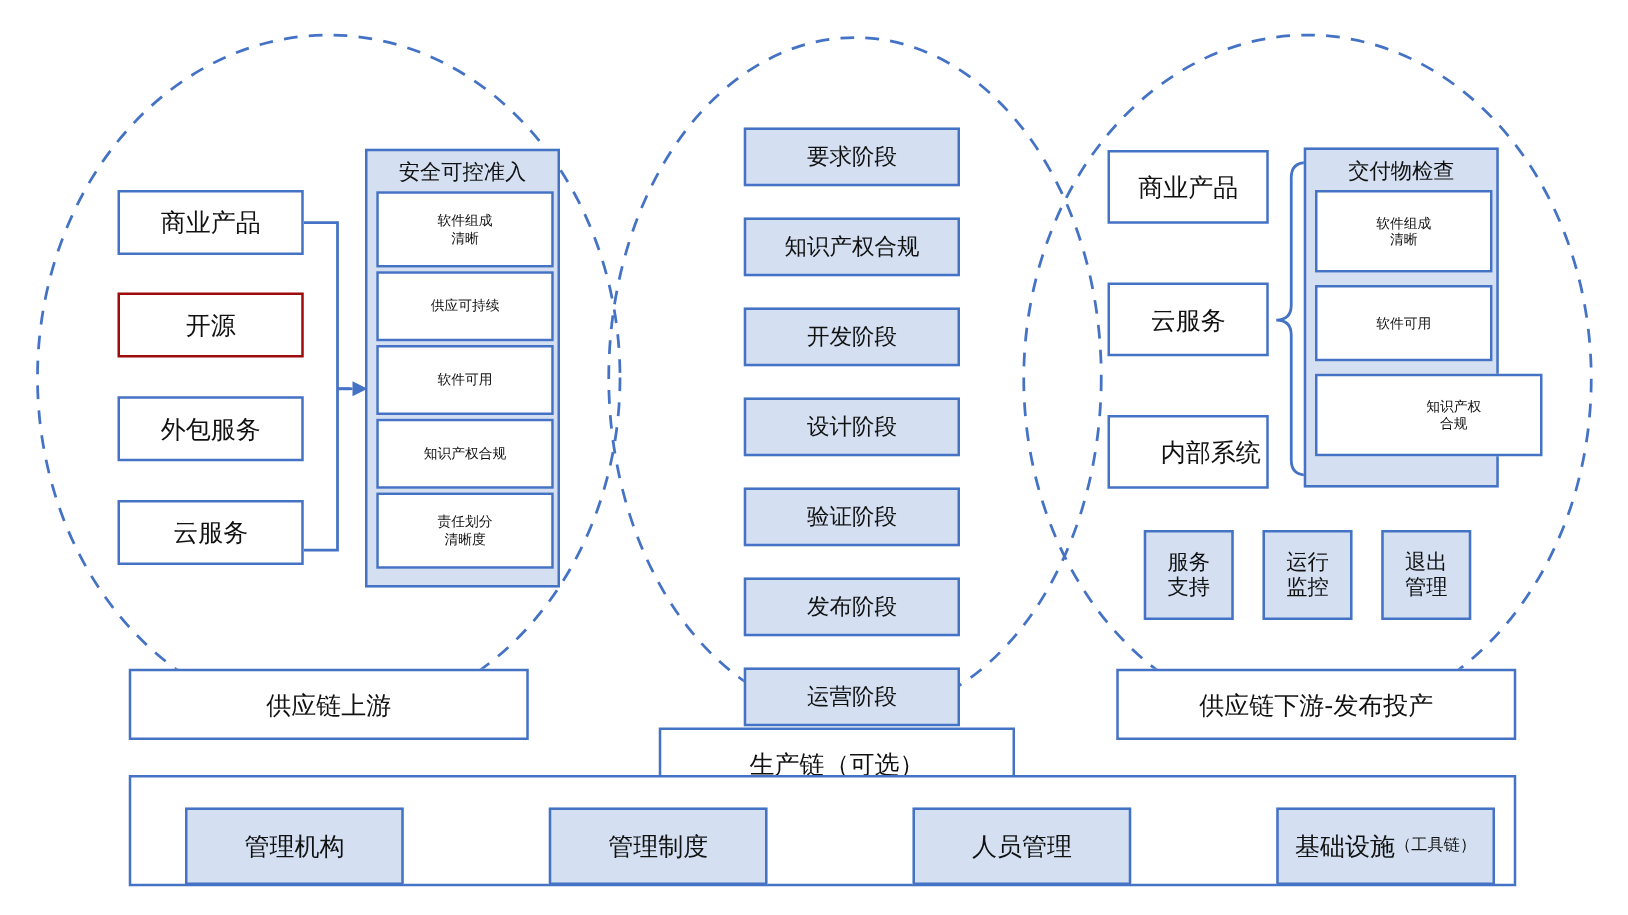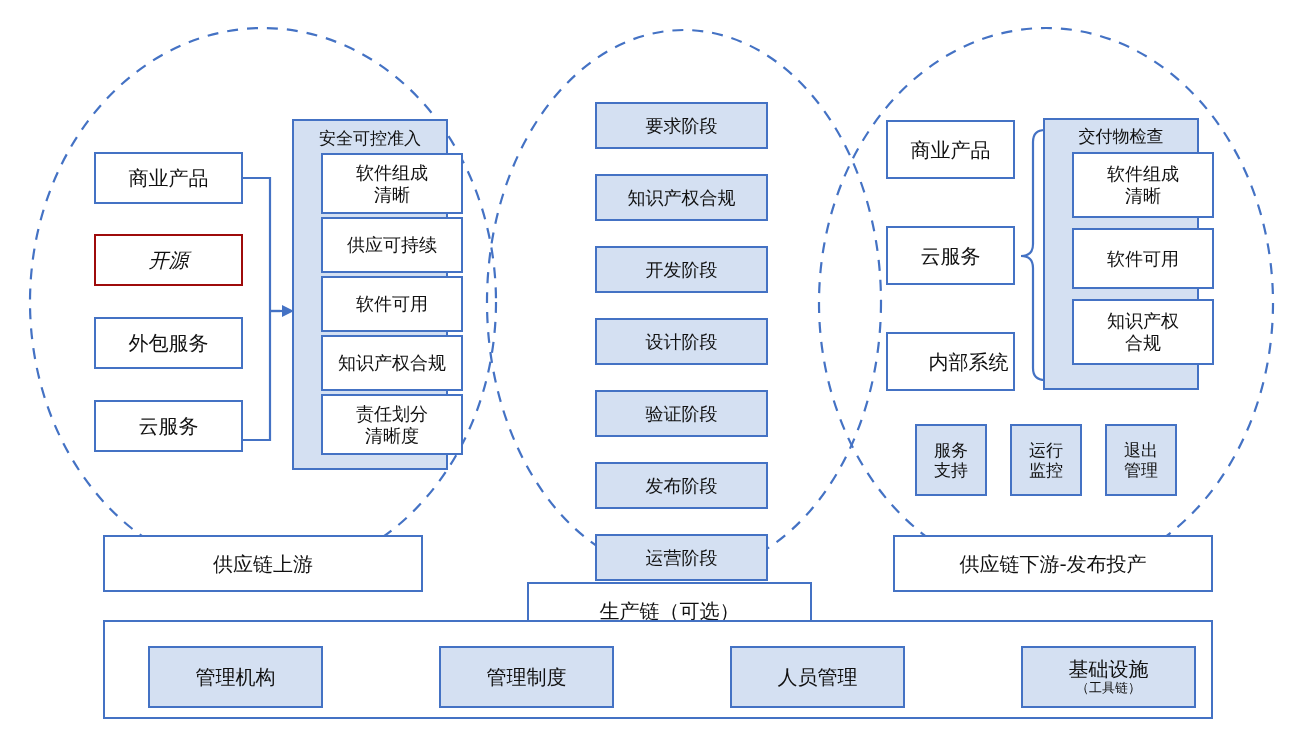--- a/index.html
+++ b/index.html
@@ -14,36 +14,36 @@
   
   #ellipses{position:absolute;left:0;top:0;width:1302px;height:732px;pointer-events:none;}
 
   
   .nodebox{
     border:2px solid #4472c4;background:#ffffff;
     display:flex;align-items:center;justify-content:center;
     text-align:center;line-height:1.2;
   }
   .nodebox.fill{background:#d4e0f2;}
-  .nodebox.redline{border-color:#9e0b0b;font-style:italic;}
+  .nodebox.redline{border-color:#9e0b0b;}
 
   
   .group{
     border:2px solid #4472c4;background:#d4e0f2;
     display:flex;flex-direction:column;align-items:center;
     box-sizing:border-box;
   }
   .group-title{
     text-align:center;width:100%;
     line-height:1;
   }
   .group-items{display:flex;flex-direction:column;width:100%;box-sizing:border-box;}
   .group-items .nodebox{width:100%;}
 
-  .t15{font-size:18px;margin-left:20px;}
+  .t15{font-size:11px;}
   .t17{font-size:17px;}
   .t18{font-size:18px;}
   .t20{font-size:20px;}
   .t13{font-size:13px;}
 
   .twoline{white-space:pre-line;}
 
   
   #foundation{
     border:2px solid #4472c4;background:#ffffff;
@@ -106,50 +106,50 @@
 
   <div class="abs nodebox t20" style="left:527px;top:535px;width:285px;height:57px;margin-top:47px;">生产链（可选）</div>
 
   <div class="abs nodebox t20" style="left:886px;top:120px;width:129px;height:59px;">商业产品</div>
 
   <div class="abs nodebox t20" style="left:886px;top:226px;width:129px;height:59px;">云服务</div>
 
   <div class="abs nodebox t20" style="left:886px;top:332px;width:129px;height:59px;padding-left:36px;">内部系统</div>
 
   <div class="abs group" style="left:1043px;top:118px;width:156px;height:272px;padding:4px 7px 6px 7px;">
-    <div class="group-title t17" style="padding:5px 0 6px 0;font-family:Liberation Mono, monospace;">交付物检查</div>
+    <div class="group-title t17" style="padding:5px 0 6px 0;">交付物检查</div>
     <div class="group-items" style="gap:10px;">
       <div class="nodebox t15 twoline" style="height:62px;">软件组成
 清晰</div>
       <div class="nodebox t15" style="height:57px;">软件可用</div>
-      <div class="nodebox t15 twoline" style="height:62px;">知识产权
+      <div class="nodebox t15 twoline" style="height:62px;padding-left:40px;">知识产权
 合规</div>
     </div>
   </div>
 
   <div class="abs nodebox fill t17 twoline" style="left:915px;top:424px;width:72px;height:72px;">服务
 支持</div>
   <div class="abs nodebox fill t17 twoline" style="left:1010px;top:424px;width:72px;height:72px;">运行
 监控</div>
   <div class="abs nodebox fill t17 twoline" style="left:1105px;top:424px;width:72px;height:72px;">退出
 管理</div>
 
   <div class="abs nodebox t20" style="left:893px;top:535px;width:320px;height:57px;">供应链下游-发布投产</div>
 
-  <div class="abs" id="foundation" style="left:103px;top:620px;width:1110px;height:99px;">
+  <div class="abs" id="foundation" style="left:103px;top:620px;width:1110px;height:89px;">
     <div style="position:relative;width:100%;height:100%;">
       <div class="abs nodebox fill t20" style="left:43px;top:24px;width:175px;height:62px;flex-direction:column;">
         <span>管理机构</span>
       </div>
       <div class="abs nodebox fill t20" style="left:334px;top:24px;width:175px;height:62px;flex-direction:column;">
         <span>管理制度</span>
       </div>
       <div class="abs nodebox fill t20" style="left:625px;top:24px;width:175px;height:62px;flex-direction:column;">
         <span>人员管理</span>
       </div>
-      <div class="abs nodebox fill t20" style="left:916px;top:24px;width:175px;height:62px;flex-direction:column;line-height:1.15;">
+      <div class="abs nodebox fill t20" style="left:916px;top:24px;width:175px;height:62px;flex-direction:row;line-height:1.15;">
         <span>基础设施</span>
         <span class="t13">（工具链）</span>
       </div>
     </div>
   </div>
 
 </div>
 
 </body></html>

